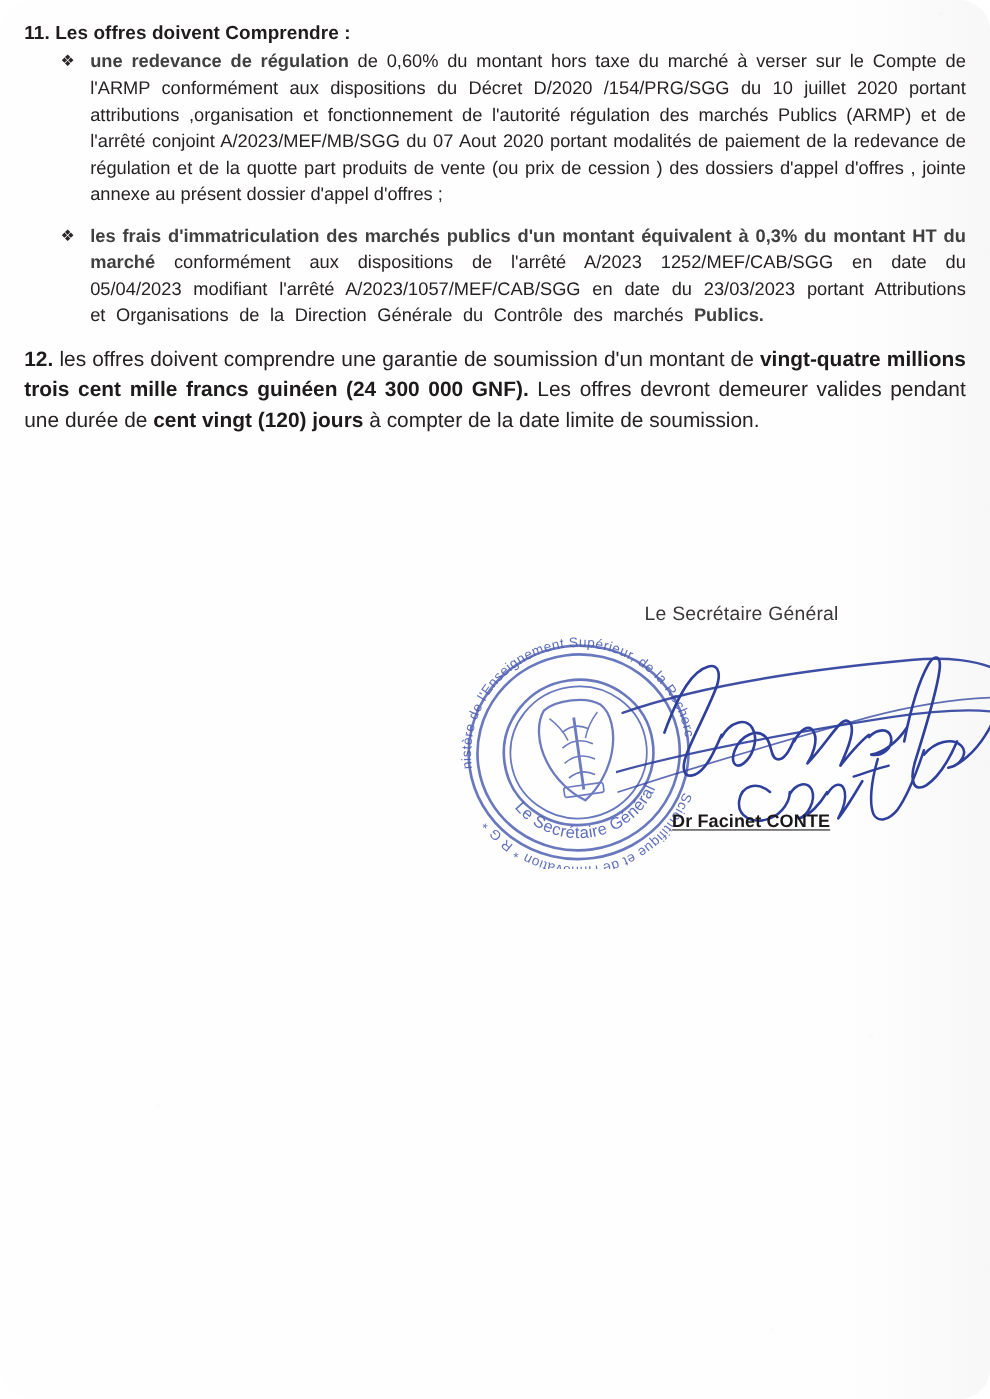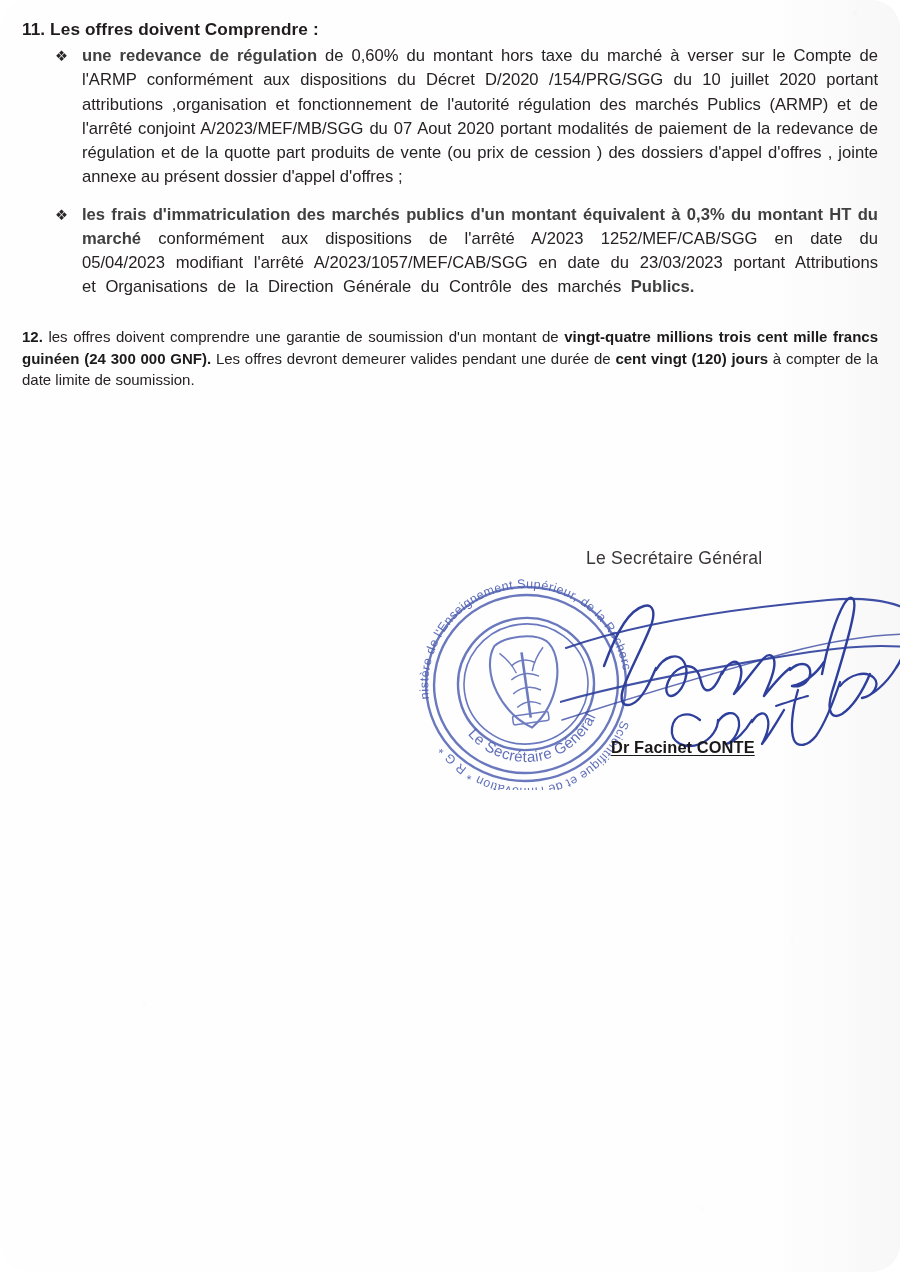--- a/index.html
+++ b/index.html
@@ -76,22 +76,22 @@
     position: absolute;
     left: 33px;
     top: 1px;
     font-size: 14.5px;
     color: #2a2627;
     line-height: 1.6;
   }
   .bullet-item b { font-weight: bold; color: #404040; }
 
   .para {
-    margin: 26px 0 0 0;
-    font-size: 15px;
+    margin: 14px 0 0 0;
+    font-size: 19px;
     line-height: 1.46;
     text-align: justify;
     color: #262223;
   }
   .para b { font-weight: bold; color: #1d1a1b; }
 
   
   .wide-just { word-spacing: 0.30em; }
 
   

